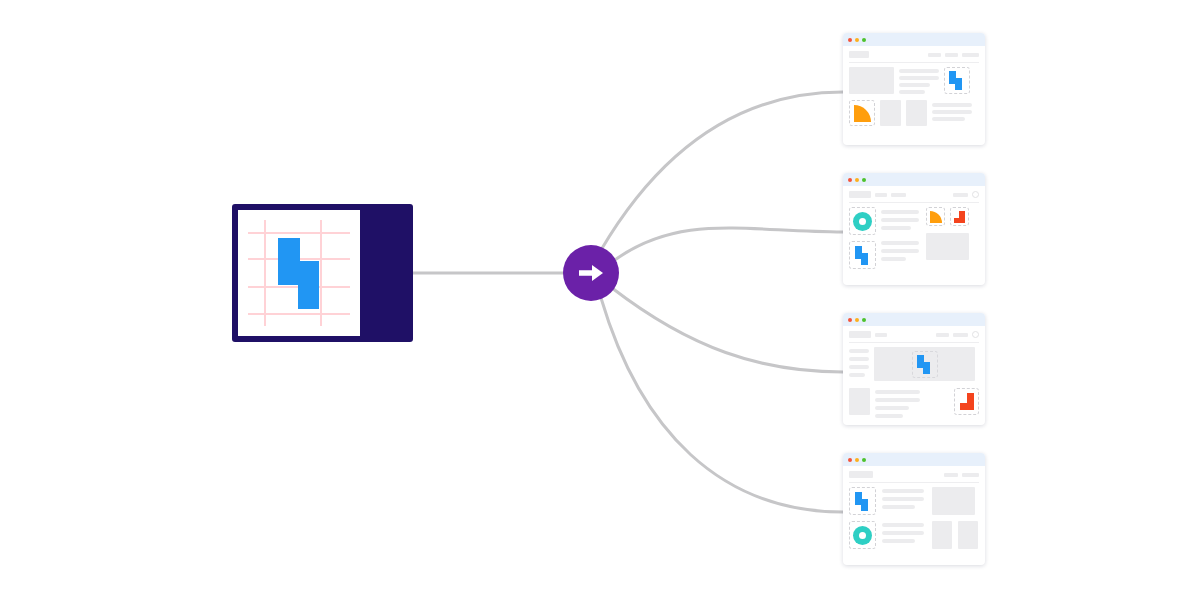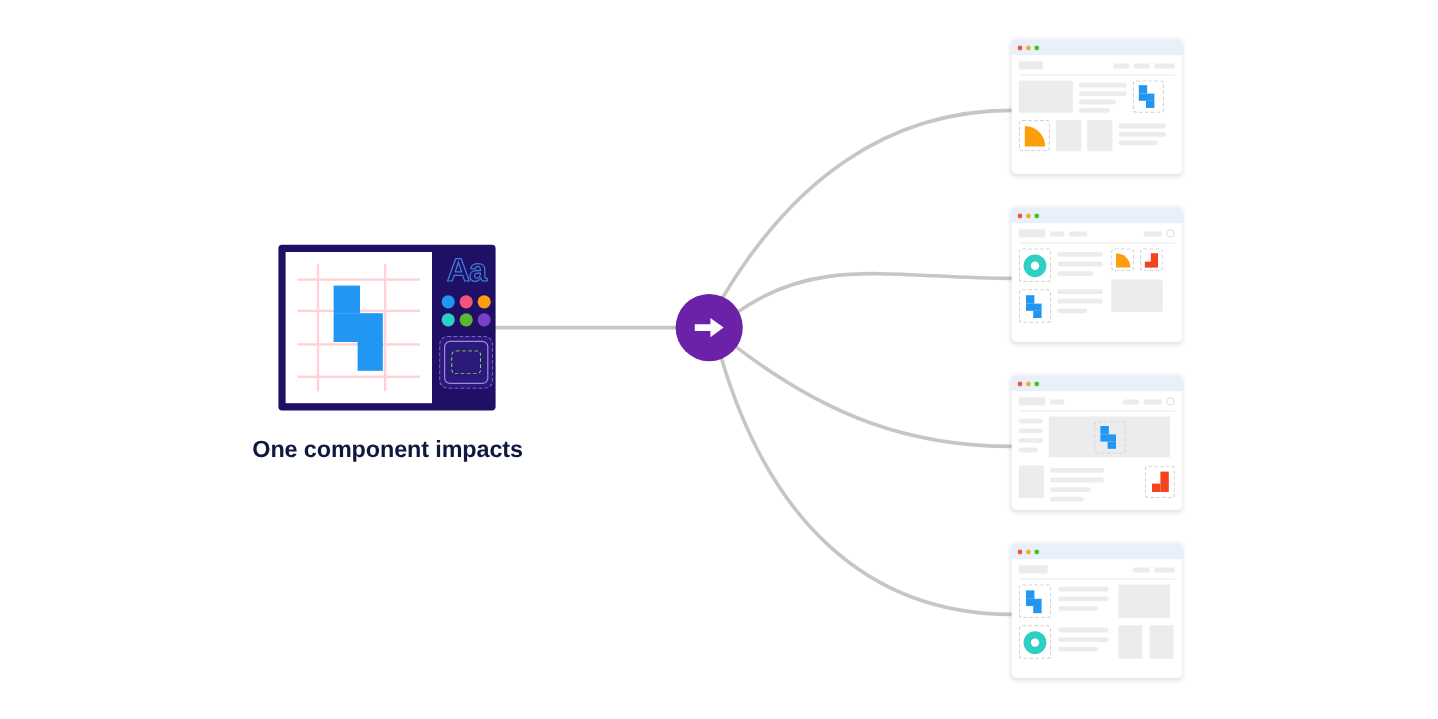--- a/index.html
+++ b/index.html
@@ -242,42 +242,23 @@
       <div class="guide-h" style="top:48px;"></div>
       <div class="guide-h" style="top:76px;"></div>
       <div class="guide-h" style="top:103px;"></div>
       <div class="mini-tetro" style="position:absolute;left:0;top:0;width:122px;height:126px;">
         <i style="left:40px; top:28px; width:22px; height:23px;"></i>
         <i style="left:40px; top:51px; width:41px; height:24px;"></i>
         <i style="left:60px; top:75px; width:21px; height:24px;"></i>
       </div>
     </div>
 
-    <div id="side-panel">
-      <div id="type-sample">
-        <span class="aa">Aa</span>
-      </div>
-      <div id="swatches">
-        <span class="swatch" style="background:#2196f3"></span>
-        <span class="swatch" style="background:#f4547a"></span>
-        <span class="swatch" style="background:#ff9e0d"></span>
-        <span class="swatch" style="background:#2ecfc4"></span>
-        <span class="swatch" style="background:#5ab734"></span>
-        <span class="swatch" style="background:#7b3fc4"></span>
-      </div>
-      <div id="widget-box">
-        <div id="widget-mid">
-          <div id="widget-inner"></div>
-        </div>
-      </div>
-    </div>
   </div>
 
   <div id="caption">
-    <div>One component impacts</div>
   </div>
 
   <div id="hub">
     <svg width="26" height="20" viewBox="0 0 26 20">
       <path d="M1,7.2 L14,7.2 L14,2 L25,10 L14,18 L14,12.8 L1,12.8 Z" fill="#ffffff"></path>
     </svg>
   </div>
 
   <div class="page-card" style="left:843px; top:33px;">
     <div class="titlebar">

